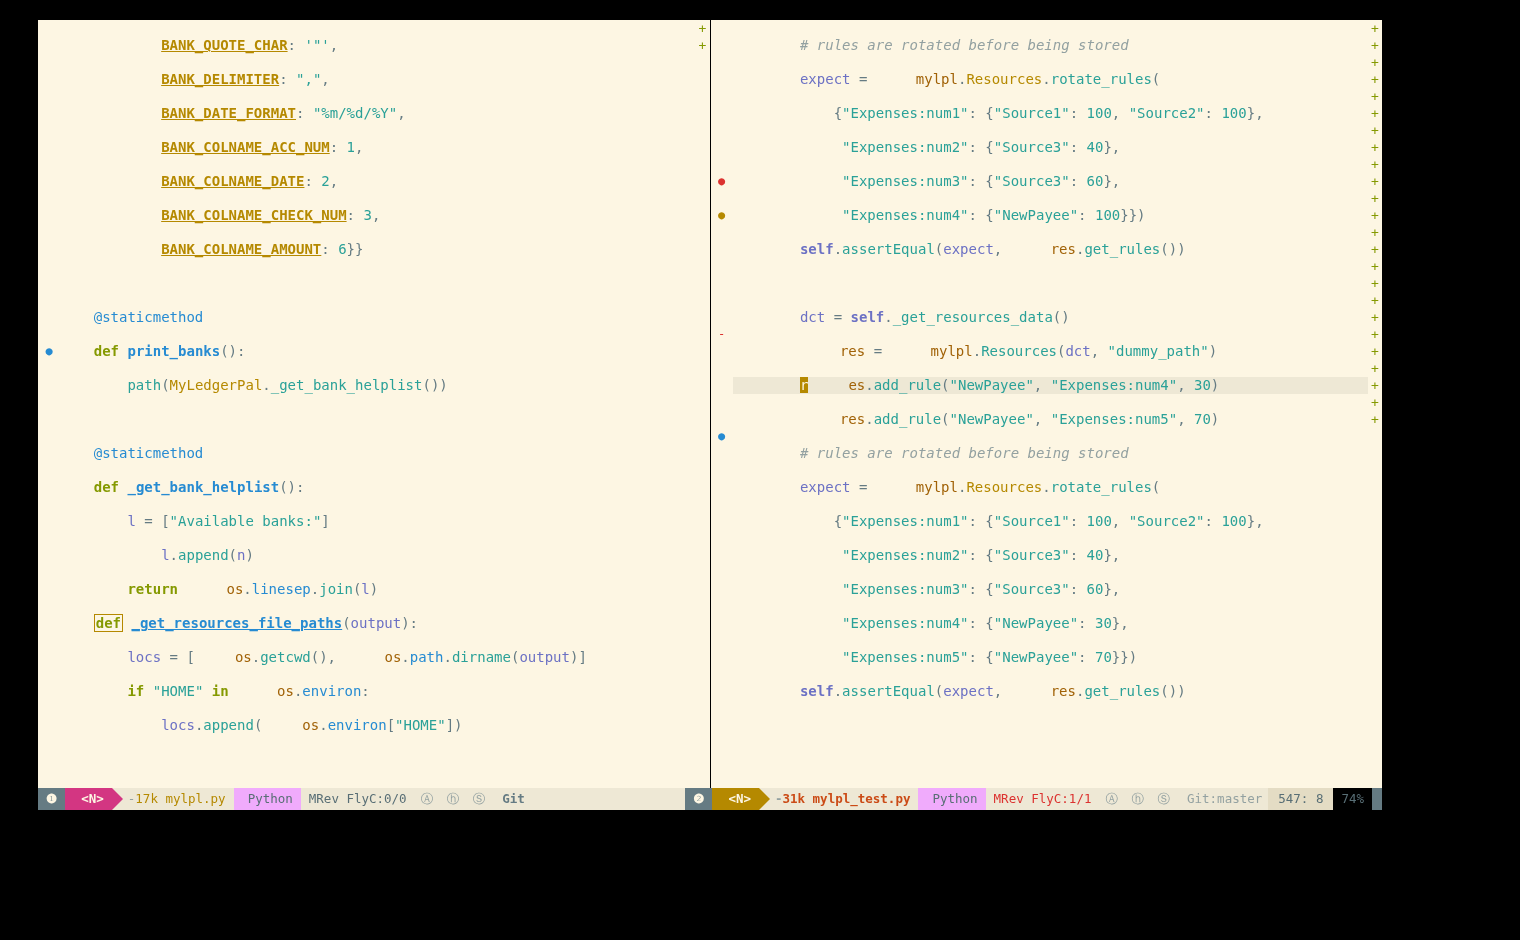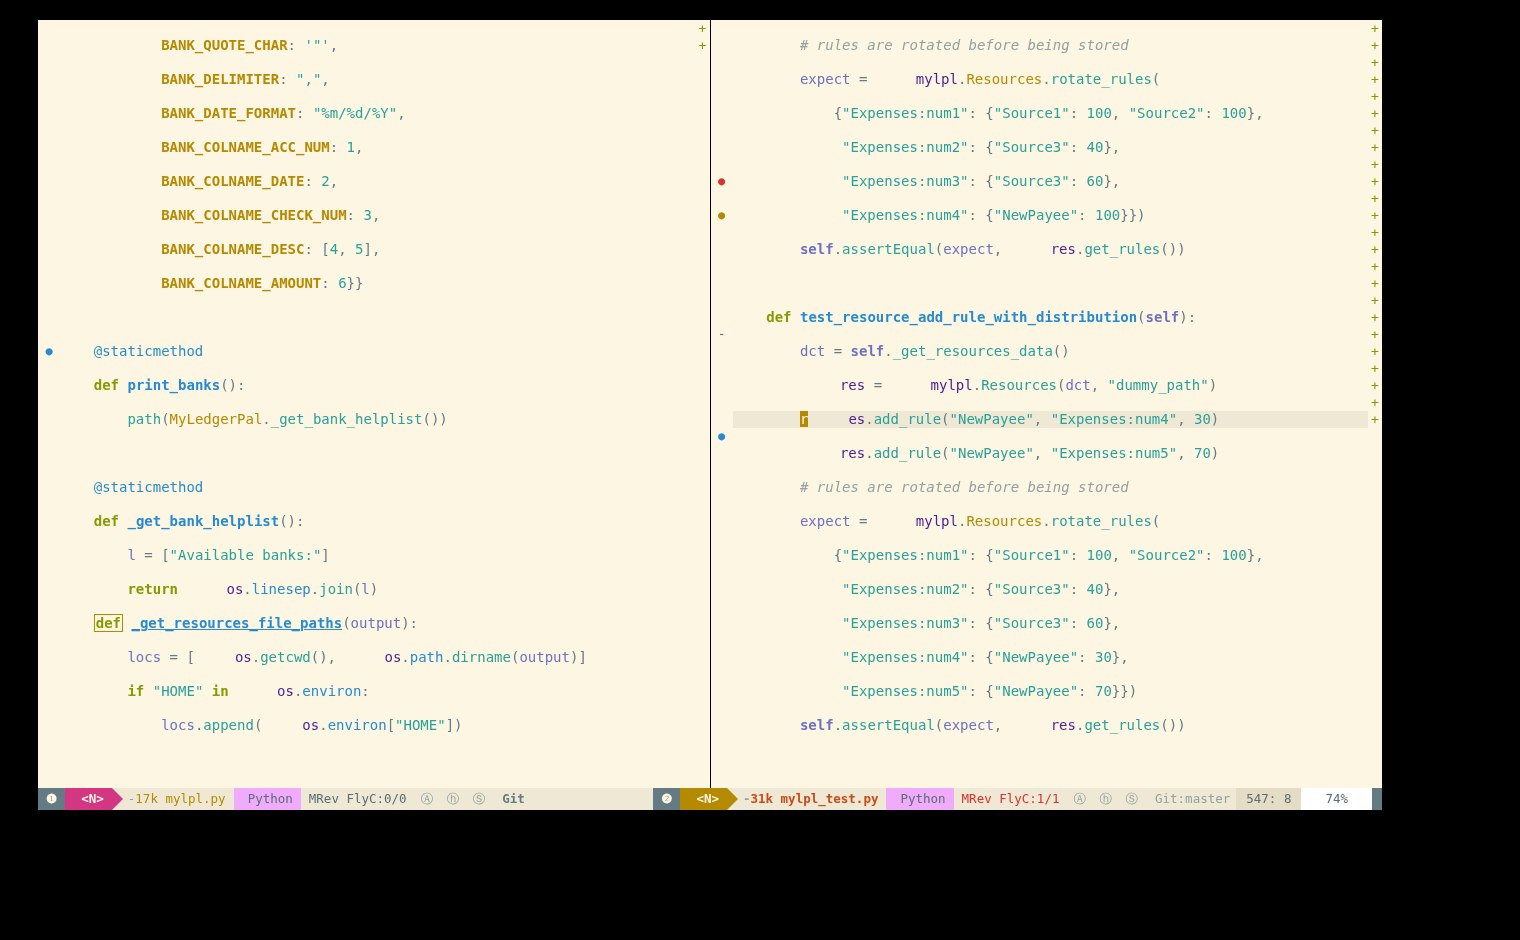--- a/index.html
+++ b/index.html
@@ -81,22 +81,22 @@
   .varu { color: #6c71c4; text-decoration: underline; }
   .self { color: #6c71c4; }                          
   .selfb{ color: #6c71c4; font-weight: bold; }
   .attr { color: #268bd2; }       
   .call { color: #2aa198; }                          
   .str  { color: #2aa198; }                          
   .num  { color: #2aa198; }                          
   .con  { color: #2aa198; }                          
   .cmt  { color: #93a1a1; font-style: italic; }      
   .Name { color: #b58900; }                          
-  .Type { color: #b58900; font-weight: bold; }       
-  .obj  { color: #4c1d95; padding-left: 40px; }
+  .Type { color: #b58900; font-weight: bold; text-decoration: underline; }       
+  .obj  { color: #a16207; padding-left: 40px; }
 
   .modeline {
     height: 22px;
     display: flex;
     align-items: stretch;
     font-size: 12.5px;
     line-height: 22px;
     color: #586e75;
     background: #eee8d5;
     position: relative;
@@ -113,21 +113,21 @@
   .modeline .state-seg::after{
     content:""; position:absolute; right:-11px; top:0; border-top:11px solid transparent;
     border-bottom:11px solid transparent; border-left:11px solid #d33682;
   }
   .modeline .state-seg.active::after{ border-left-color:#b58900; }
   .modeline .file-seg { padding-left: 16px; color: #b58900; }
   .modeline .file-seg.active { color: #cb4b16; font-weight:bold; }
   .modeline .py-seg   { background:#f0abfc; padding-left:14px; position:relative; }
   .modeline .right { margin-left:auto; display:flex; }
   .modeline .pos-seg { background:#e4dcc4; padding:0 10px; position:relative; }
-  .modeline .pct-seg { background:#ffffff; padding:0 24px; }
+  .modeline .pct-seg { background:#000000; padding:0 8px; }
   .modeline .scroll-ind { background:#657b83; width:10px; }
   .modeline .major { color:#586e75; }
   .modeline .flyc  { color:#586e75; }
   .modeline .flyc.err { color:#dc322f; }
   .modeline .icons { color:#93a1a1; letter-spacing:3px; padding:0 6px;}
   .modeline .sleepy{ color:#93a1a1;}
   .modeline .git   { color:#93a1a1; padding-right:6px;}
   .modeline .git b { color:#657b83;}
 
   .bottom-bar {
@@ -190,30 +190,30 @@
           <div class="fringe-row"></div>
           <div class="fringe-row"></div>
       </div>
       <div class="code">
 <div class="line">            <span class="Type">BANK_QUOTE_CHAR</span>: <span class="str">'"'</span>,</div>
 <div class="line">            <span class="Type">BANK_DELIMITER</span>: <span class="str">","</span>,</div>
 <div class="line">            <span class="Type">BANK_DATE_FORMAT</span>: <span class="str">"%m/%d/%Y"</span>,</div>
 <div class="line">            <span class="Type">BANK_COLNAME_ACC_NUM</span>: <span class="num">1</span>,</div>
 <div class="line">            <span class="Type">BANK_COLNAME_DATE</span>: <span class="num">2</span>,</div>
 <div class="line">            <span class="Type">BANK_COLNAME_CHECK_NUM</span>: <span class="num">3</span>,</div>
-<div class="line">            <span class="Type">BANK_COLNAME_DESC</span>: [<span class="num">4</span>, <span class="num">5</span>],</div>
 <div class="line">            <span class="Type">BANK_COLNAME_AMOUNT</span>: <span class="num">6</span>}}</div>
 <div class="line"></div>
 <div class="line">    <span class="dec">@staticmethod</span></div>
 <div class="line">    <span class="kw">def</span> <span class="fn">print_banks</span>():</div>
 <div class="line">        <span class="call">path</span>(<span class="Name">MyLedgerPal</span>.<span class="call">_get_bank_helplist</span>())</div>
 <div class="line"></div>
 <div class="line">    <span class="dec">@staticmethod</span></div>
 <div class="line">    <span class="kw">def</span> <span class="fn">_get_bank_helplist</span>():</div>
 <div class="line">        <span class="self">l</span> = [<span class="str">"Available banks:"</span>]</div>
+<div class="line">            <span class="self">l</span>.<span class="call">append</span>(<span class="self">n</span>)</div>
 <div class="line">        <span class="kw">return</span> <span class="obj">os</span>.<span class="attr">linesep</span>.<span class="call">join</span>(<span class="self">l</span>)</div>
 <div class="line">    <span class="kw" style="border:1px solid #b58900; padding:0 1px;">def</span> <span class="fnu">_get_resources_file_paths</span>(<span class="self">output</span>):</div>
 <div class="line">        <span class="self">locs</span> = [<span class="obj">os</span>.<span class="call">getcwd</span>(), <span class="obj">os</span>.<span class="attr">path</span>.<span class="call">dirname</span>(<span class="self">output</span>)]</div>
 <div class="line">        <span class="kw">if</span> <span class="str">"HOME"</span> <span class="kw">in</span> <span class="obj">os</span>.<span class="attr">environ</span>:</div>
 <div class="line">            <span class="self">locs</span>.<span class="call">append</span>(<span class="obj">os</span>.<span class="attr">environ</span>[<span class="str">"HOME"</span>])</div>
 
 
 
 
 
@@ -337,21 +337,20 @@
       </div>
       <div class="code">
 <div class="line">        <span class="cmt"># rules are rotated before being stored</span></div>
 <div class="line">        <span class="self">expect</span> = <span class="obj">mylpl</span>.<span class="Name">Resources</span>.<span class="call">rotate_rules</span>(</div>
 <div class="line">            {<span class="str">"Expenses:num1"</span>: {<span class="str">"Source1"</span>: <span class="num">100</span>, <span class="str">"Source2"</span>: <span class="num">100</span>},</div>
 <div class="line">             <span class="str">"Expenses:num2"</span>: {<span class="str">"Source3"</span>: <span class="num">40</span>},</div>
 <div class="line">             <span class="str">"Expenses:num3"</span>: {<span class="str">"Source3"</span>: <span class="num">60</span>},</div>
 <div class="line">             <span class="str">"Expenses:num4"</span>: {<span class="str">"NewPayee"</span>: <span class="num">100</span>}})</div>
 <div class="line">        <span class="selfb">self</span>.<span class="call">assertEqual</span>(<span class="self">expect</span>, <span class="obj">res</span>.<span class="call">get_rules</span>())</div>
 <div class="line"></div>
-<div class="line">    <span class="kw">def</span> <span class="fn">test_resource_add_rule_with_distribution</span>(<span class="selfb">self</span>):</div>
 <div class="line">        <span class="self">dct</span> = <span class="selfb">self</span>.<span class="call">_get_resources_data</span>()</div>
 <div class="line">        <span class="obj">res</span> = <span class="obj">mylpl</span>.<span class="call">Resources</span>(<span class="self">dct</span>, <span class="str">"dummy_path"</span>)</div>
 <div class="line hl">        <span class="cursor-box">r</span><span class="obj">es</span>.<span class="call">add_rule</span>(<span class="str">"NewPayee"</span>, <span class="str">"Expenses:num4"</span>, <span class="num">30</span>)</div>
 <div class="line">        <span class="obj">res</span>.<span class="call">add_rule</span>(<span class="str">"NewPayee"</span>, <span class="str">"Expenses:num5"</span>, <span class="num">70</span>)</div>
 <div class="line">        <span class="cmt"># rules are rotated before being stored</span></div>
 <div class="line">        <span class="self">expect</span> = <span class="obj">mylpl</span>.<span class="Name">Resources</span>.<span class="call">rotate_rules</span>(</div>
 <div class="line">            {<span class="str">"Expenses:num1"</span>: {<span class="str">"Source1"</span>: <span class="num">100</span>, <span class="str">"Source2"</span>: <span class="num">100</span>},</div>
 <div class="line">             <span class="str">"Expenses:num2"</span>: {<span class="str">"Source3"</span>: <span class="num">40</span>},</div>
 <div class="line">             <span class="str">"Expenses:num3"</span>: {<span class="str">"Source3"</span>: <span class="num">60</span>},</div>
 <div class="line">             <span class="str">"Expenses:num4"</span>: {<span class="str">"NewPayee"</span>: <span class="num">30</span>},</div>

